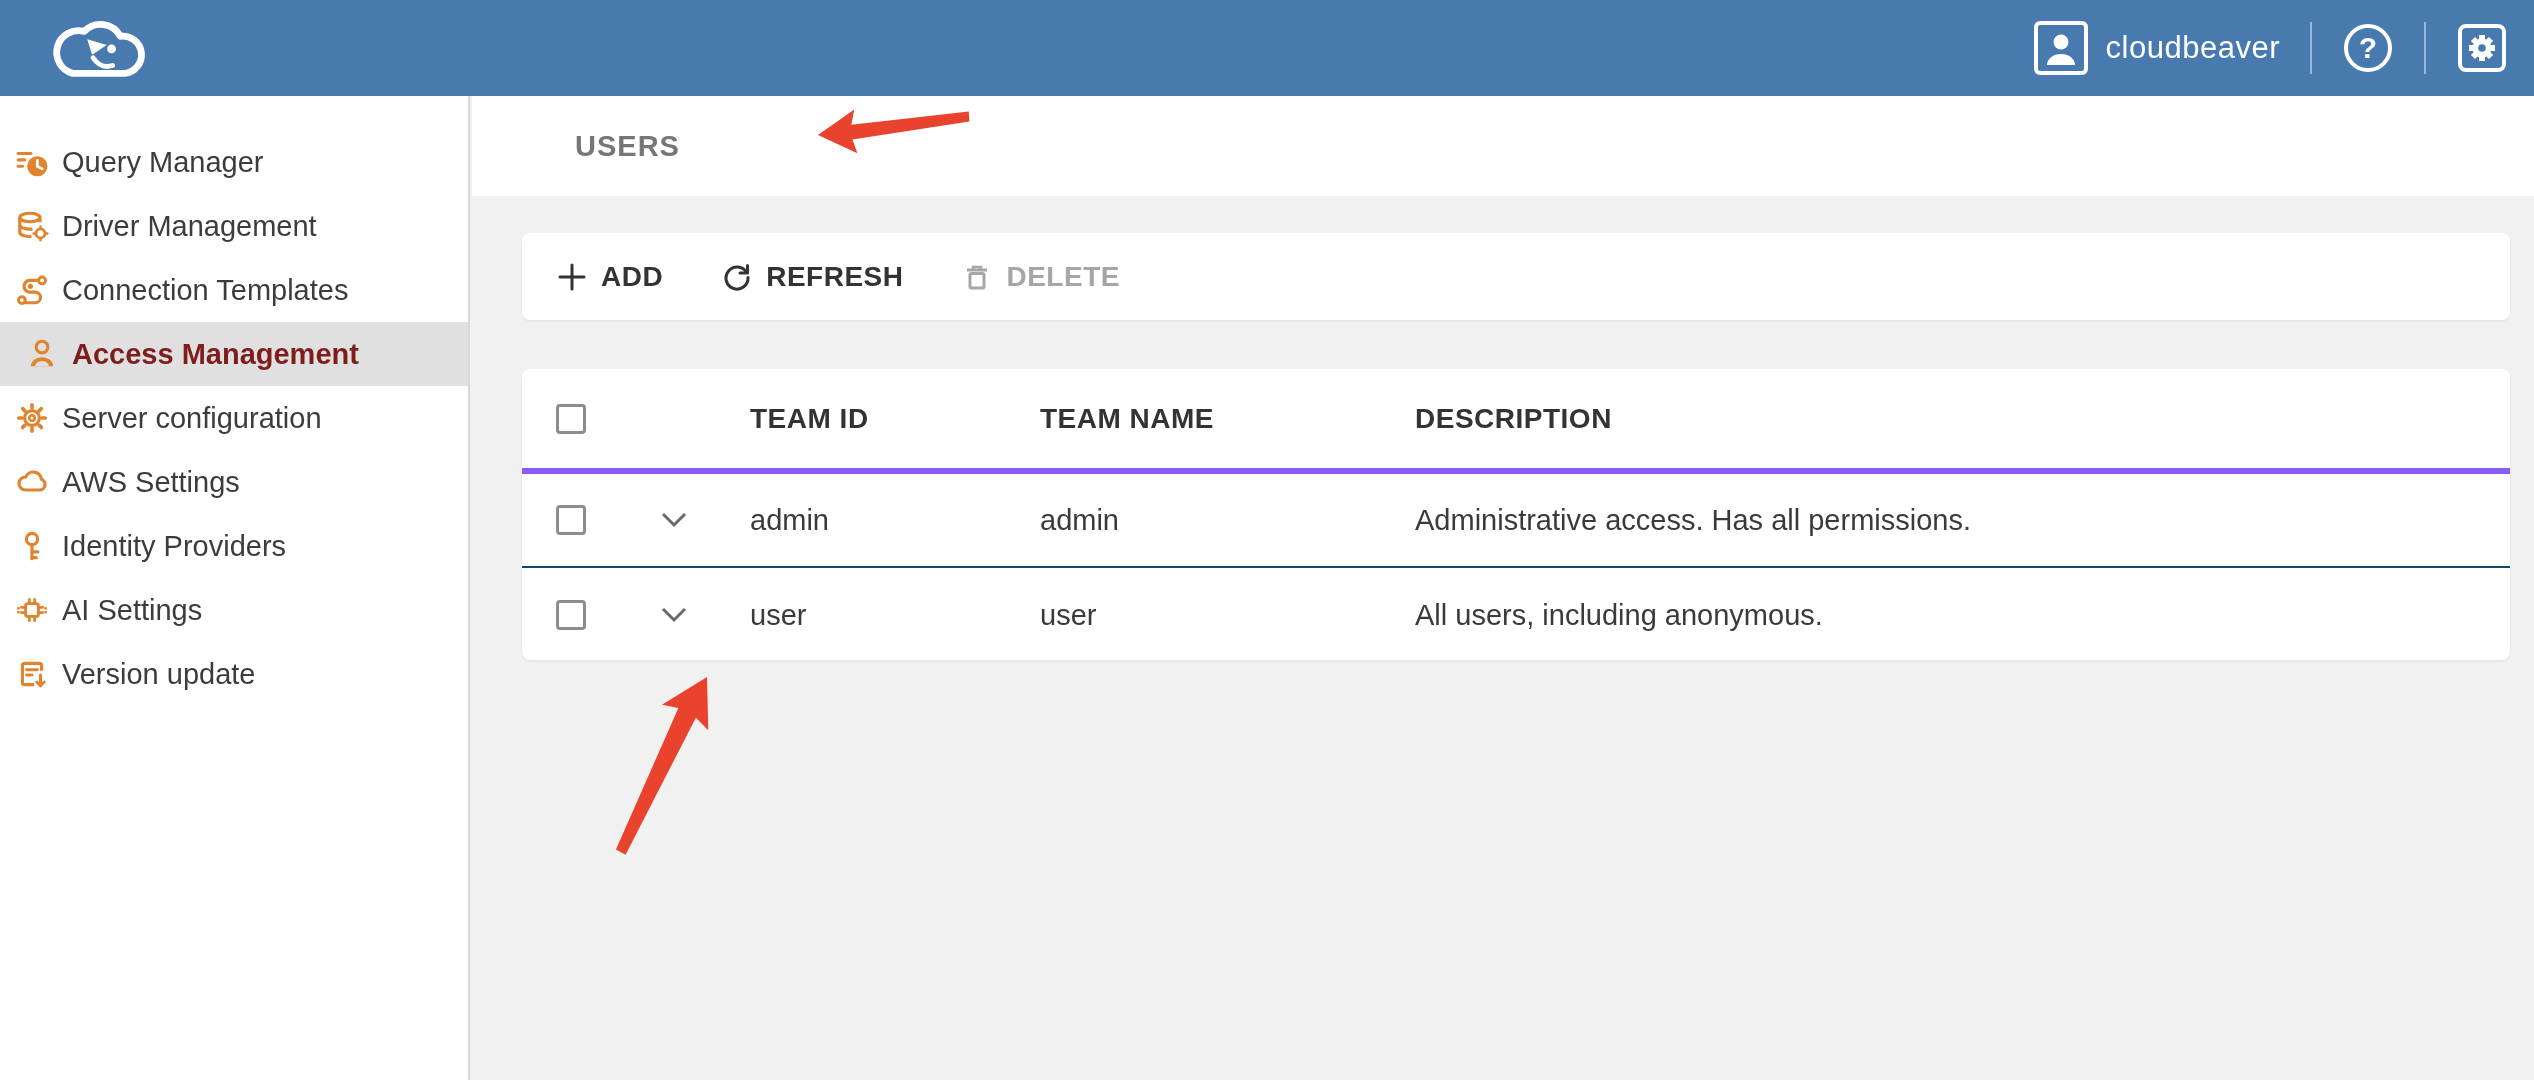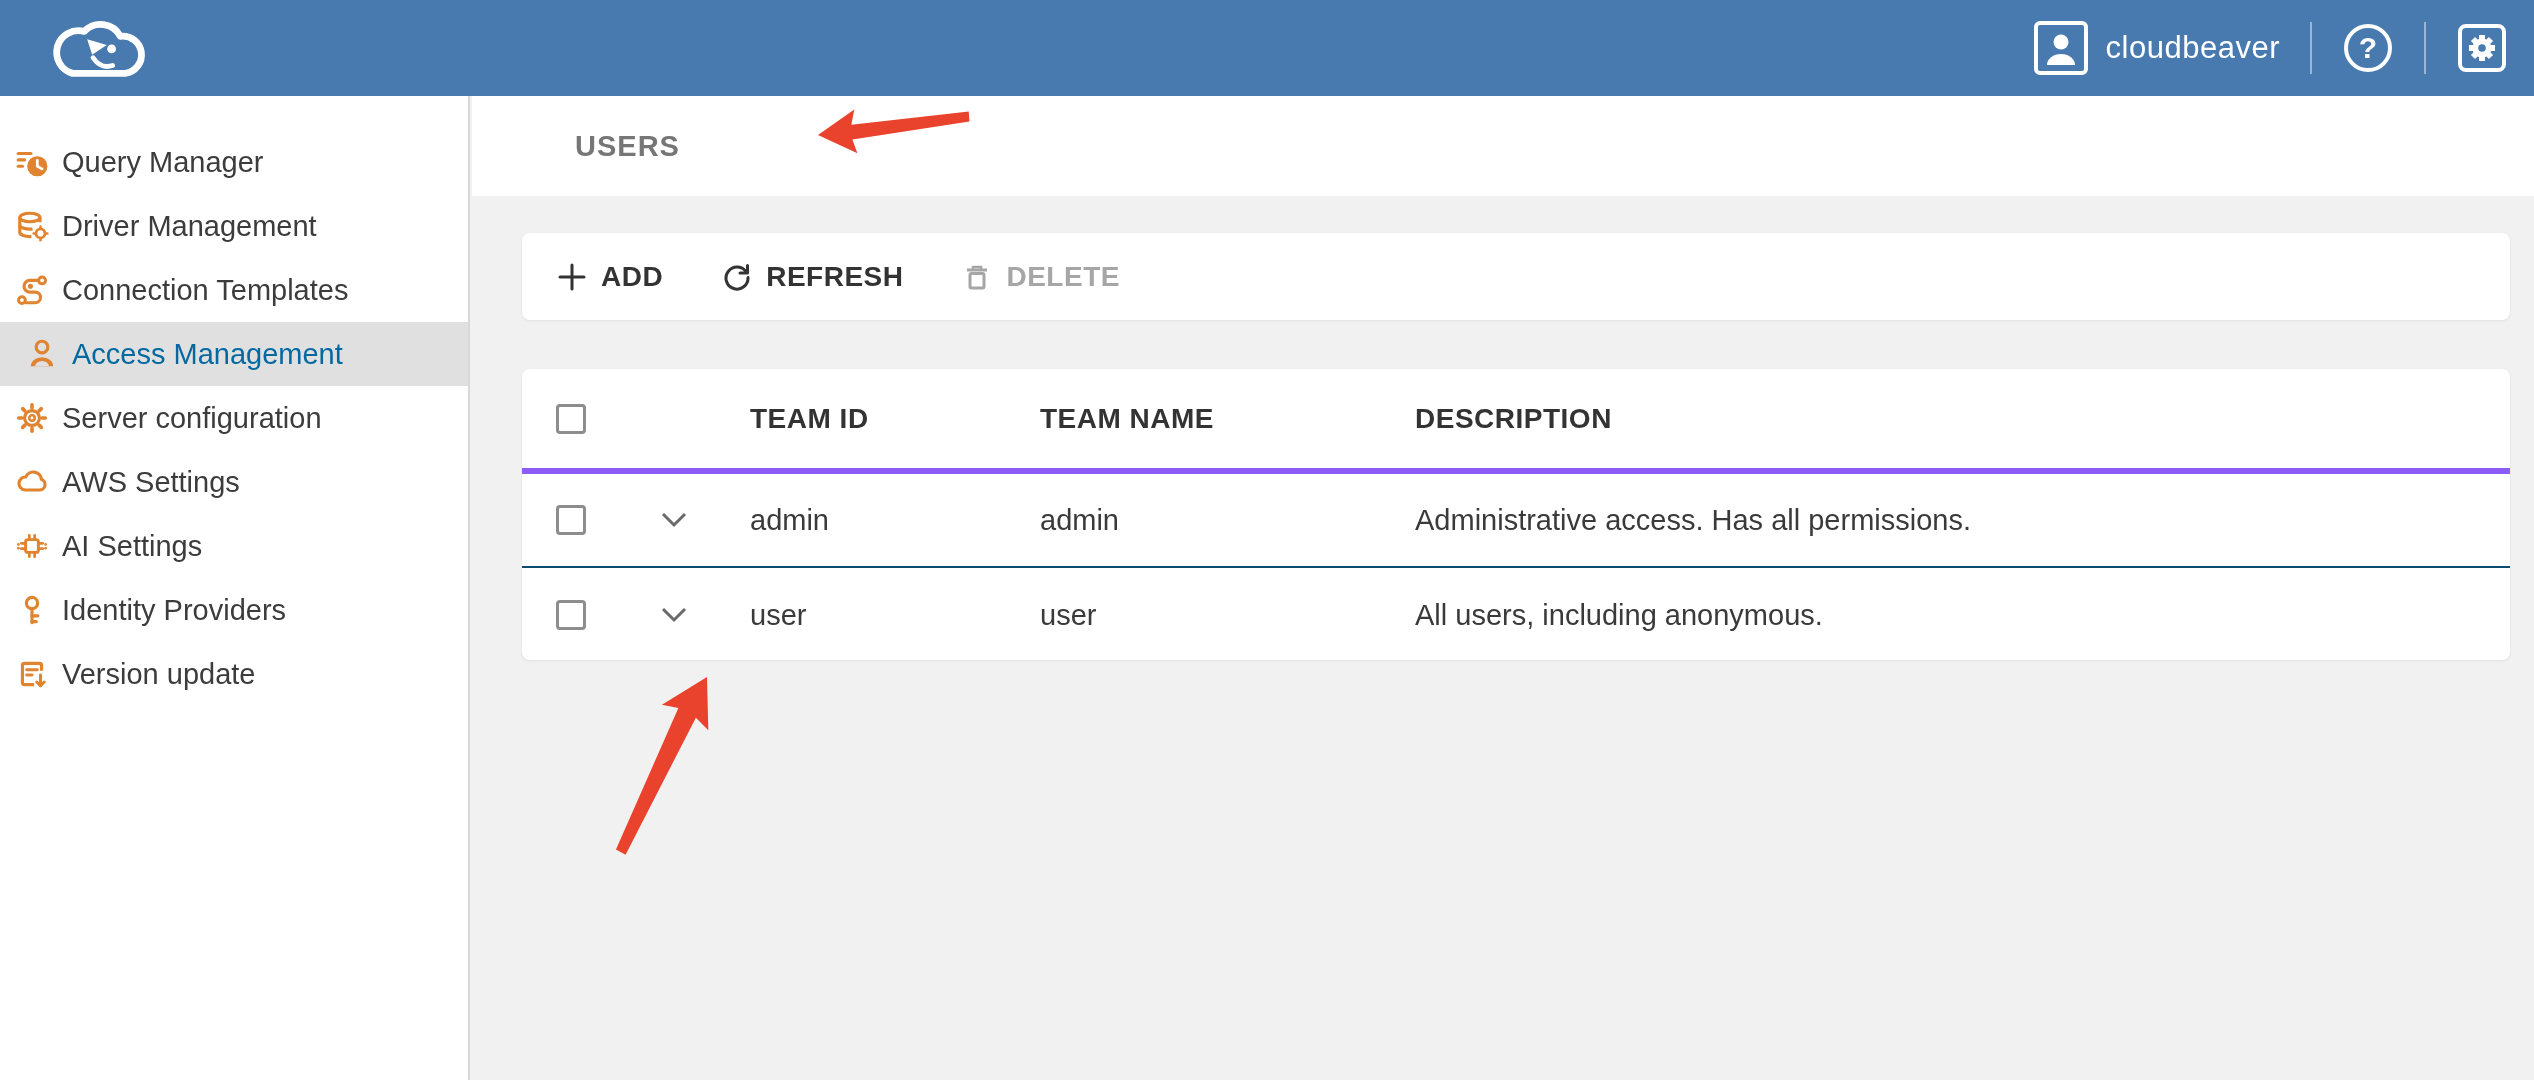--- a/index.html
+++ b/index.html
@@ -25,21 +25,21 @@
   
   .sidebar{
     position:absolute;top:96px;left:0;width:470px;bottom:0;background:#fff;
     border-right:2px solid #d8d8d8;padding-top:34px;box-sizing:border-box;z-index:2;
   }
   .side-item{
     height:64px;display:flex;align-items:center;padding-left:14px;
     font-size:29px;color:#3c3c3c;cursor:pointer;
   }
   .side-item .sicon{width:36px;height:36px;margin-right:12px;flex:0 0 36px;display:flex;align-items:center;justify-content:center;}
-  .side-item.selected{background:#e0e0e0;font-weight:normal;color:#0369a1;padding-left:24px;}
+  .side-item.selected{background:#e0e0e0;font-weight:bold;color:#7f1d1d;padding-left:24px;}
   
   .main{position:absolute;left:472px;top:96px;right:0;bottom:0;}
   .tabbar{
     position:absolute;left:0;top:0;right:0;height:100px;background:#fff;
     display:flex;padding-left:76px;box-sizing:border-box;
   }
   .tab{
     padding:0 27px;display:flex;align-items:center;justify-content:center;
     font-size:29px;font-weight:bold;letter-spacing:1px;color:#767676;
     position:relative;cursor:pointer;
@@ -204,20 +204,32 @@
       <span class="sicon">
         <svg width="34" height="34" viewBox="0 0 32 32" fill="none" stroke="#e0842f">
           <path d="M9.5 23.5 h13.5 a5.2 5.2 0 0 0 1.8 -10.1 a7.6 7.6 0 0 0 -14.6 -2.1 a6.1 6.1 0 0 0 -0.7 12.2 z" stroke-width="3" stroke-linejoin="round"></path>
         </svg>
       </span>
       <span>AWS Settings</span>
     </div>
 
     <div class="side-item">
       <span class="sicon">
+        <svg width="34" height="34" viewBox="0 0 32 32" fill="none" stroke="#e0842f" stroke-linecap="round">
+          <circle cx="16" cy="9.5" r="5.3" stroke-width="3"></circle>
+          <line x1="16" y1="15" x2="16" y2="28" stroke-width="3"></line>
+          <line x1="16" y1="21.5" x2="21.5" y2="21.5" stroke-width="3"></line>
+          <line x1="16" y1="27" x2="20" y2="27" stroke-width="3"></line>
+        </svg>
+      </span>
+      <span>Identity Providers</span>
+    </div>
+
+    <div class="side-item">
+      <span class="sicon">
         <svg width="34" height="34" viewBox="0 0 32 32" fill="none" stroke="#e0842f">
           <rect x="10" y="10" width="12" height="12" rx="2" stroke-width="2.8"></rect>
           <g stroke-width="2.6" stroke-linecap="round">
             <line x1="13.5" y1="6" x2="13.5" y2="9.5"></line>
             <line x1="18.5" y1="6" x2="18.5" y2="9.5"></line>
             <line x1="13.5" y1="22.5" x2="13.5" y2="26"></line>
             <line x1="18.5" y1="22.5" x2="18.5" y2="26"></line>
             <line x1="6" y1="13.5" x2="9.5" y2="13.5"></line>
             <line x1="6" y1="18.5" x2="9.5" y2="18.5"></line>
             <line x1="22.5" y1="13.5" x2="26" y2="13.5"></line>
@@ -229,32 +241,20 @@
             <circle cx="28.8" cy="14.5" r="1.3"></circle>
               <circle cx="28.8" cy="18" r="1.3"></circle>
           </g>
         </svg>
       </span>
       <span>AI Settings</span>
     </div>
 
     <div class="side-item">
       <span class="sicon">
-        <svg width="34" height="34" viewBox="0 0 32 32" fill="none" stroke="#e0842f" stroke-linecap="round">
-          <circle cx="16" cy="9.5" r="5.3" stroke-width="3"></circle>
-          <line x1="16" y1="15" x2="16" y2="28" stroke-width="3"></line>
-          <line x1="16" y1="21.5" x2="21.5" y2="21.5" stroke-width="3"></line>
-          <line x1="16" y1="27" x2="20" y2="27" stroke-width="3"></line>
-        </svg>
-      </span>
-      <span>Identity Providers</span>
-    </div>
-
-    <div class="side-item">
-      <span class="sicon">
         <svg width="34" height="34" viewBox="0 0 32 32" fill="none" stroke="#e0842f">
           <path d="M25 13 V8 a2 2 0 0 0 -2 -2 H9 a2 2 0 0 0 -2 2 v16 a2 2 0 0 0 2 2 h9" stroke-width="3"></path>
           <line x1="11" y1="12" x2="21" y2="12" stroke-width="2.8" stroke-linecap="round"></line>
           <line x1="11" y1="17" x2="16" y2="17" stroke-width="2.8" stroke-linecap="round"></line>
           <g stroke-width="2.8" stroke-linecap="round" stroke-linejoin="round">
             <line x1="24" y1="17" x2="24" y2="27"></line>
             <path d="M20.5 23.5 L24 27 L27.5 23.5"></path>
           </g>
         </svg>
       </span>

